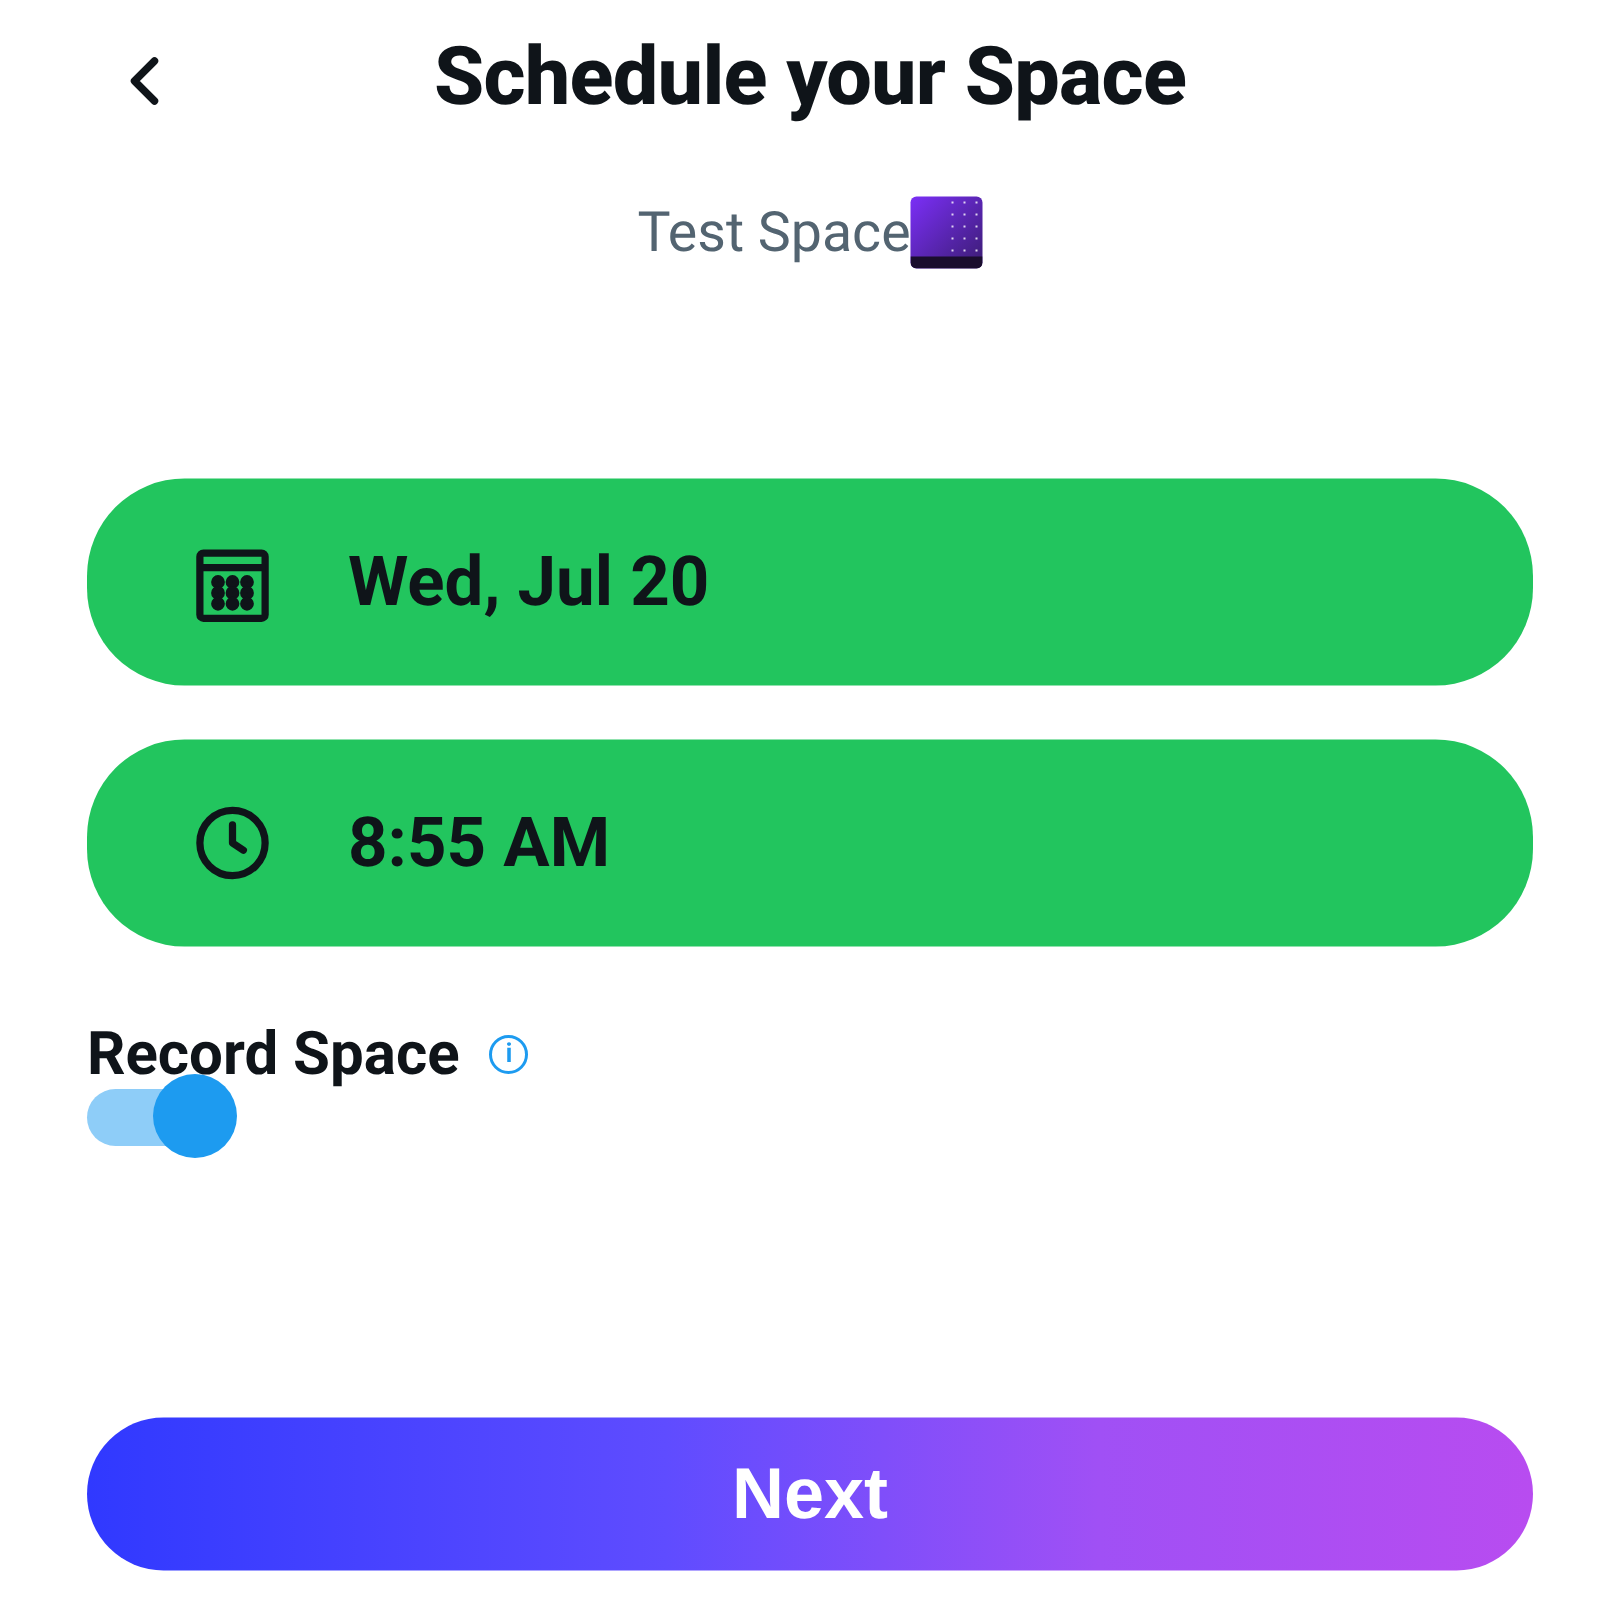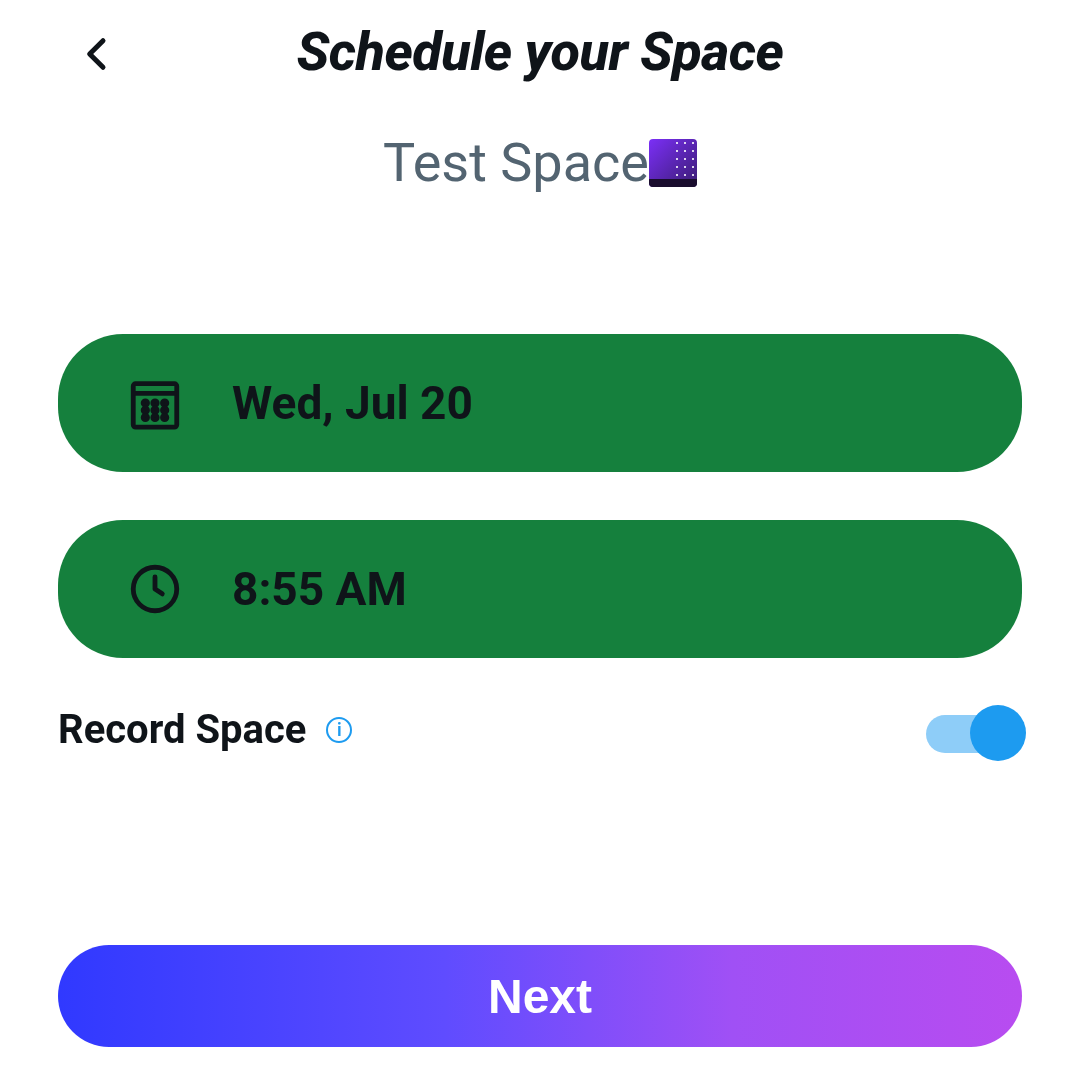--- a/index.html
+++ b/index.html
@@ -33,25 +33,24 @@
       width: 40px;
       height: 48px;
     }
     .page-title {
       flex: 1;
       text-align: center;
       font-size: 54px;
       font-weight: 800;
       color: #0f1419;
       letter-spacing: -0.5px;
-      font-style: italic;
     }
     .subtitle {
       text-align: center;
-      font-size: 54px;
+      font-size: 37px;
       font-weight: 400;
       color: #536471;
       margin-top: 28px;
       display: flex;
       align-items: center;
       justify-content: center;
       gap: 0;
     }
     .emoji-badge {
       width: 48px;
@@ -78,46 +77,47 @@
       left: 0;
       width: 100%;
       height: 8px;
       background: #1a0d2e;
     }
     .form-section {
       padding: 0 58px;
       margin-top: 140px;
     }
     .input-pill {
-      background: #15803d;
+      background: #22c55e;
       border-radius: 65px;
       padding: 40px 68px;
       display: flex;
       align-items: center;
       gap: 48px;
-      margin-bottom: 48px;
+      margin-bottom: 36px;
       cursor: pointer;
     }
     .pill-icon {
       flex-shrink: 0;
       display: flex;
       align-items: center;
       justify-content: center;
     }
     .pill-text {
       font-size: 46px;
       font-weight: 700;
       color: #0f1419;
     }
     .toggle-row {
       display: flex;
-      align-items: flex-end;
+      align-items: flex-start;
       justify-content: space-between;
       padding: 0 0;
       margin-top: 48px;
+      flex-direction: column;
     }
     .toggle-label-group {
       display: flex;
       align-items: center;
       gap: 20px;
     }
     .toggle-label {
       font-size: 40px;
       font-weight: 700;
       color: #0f1419;

